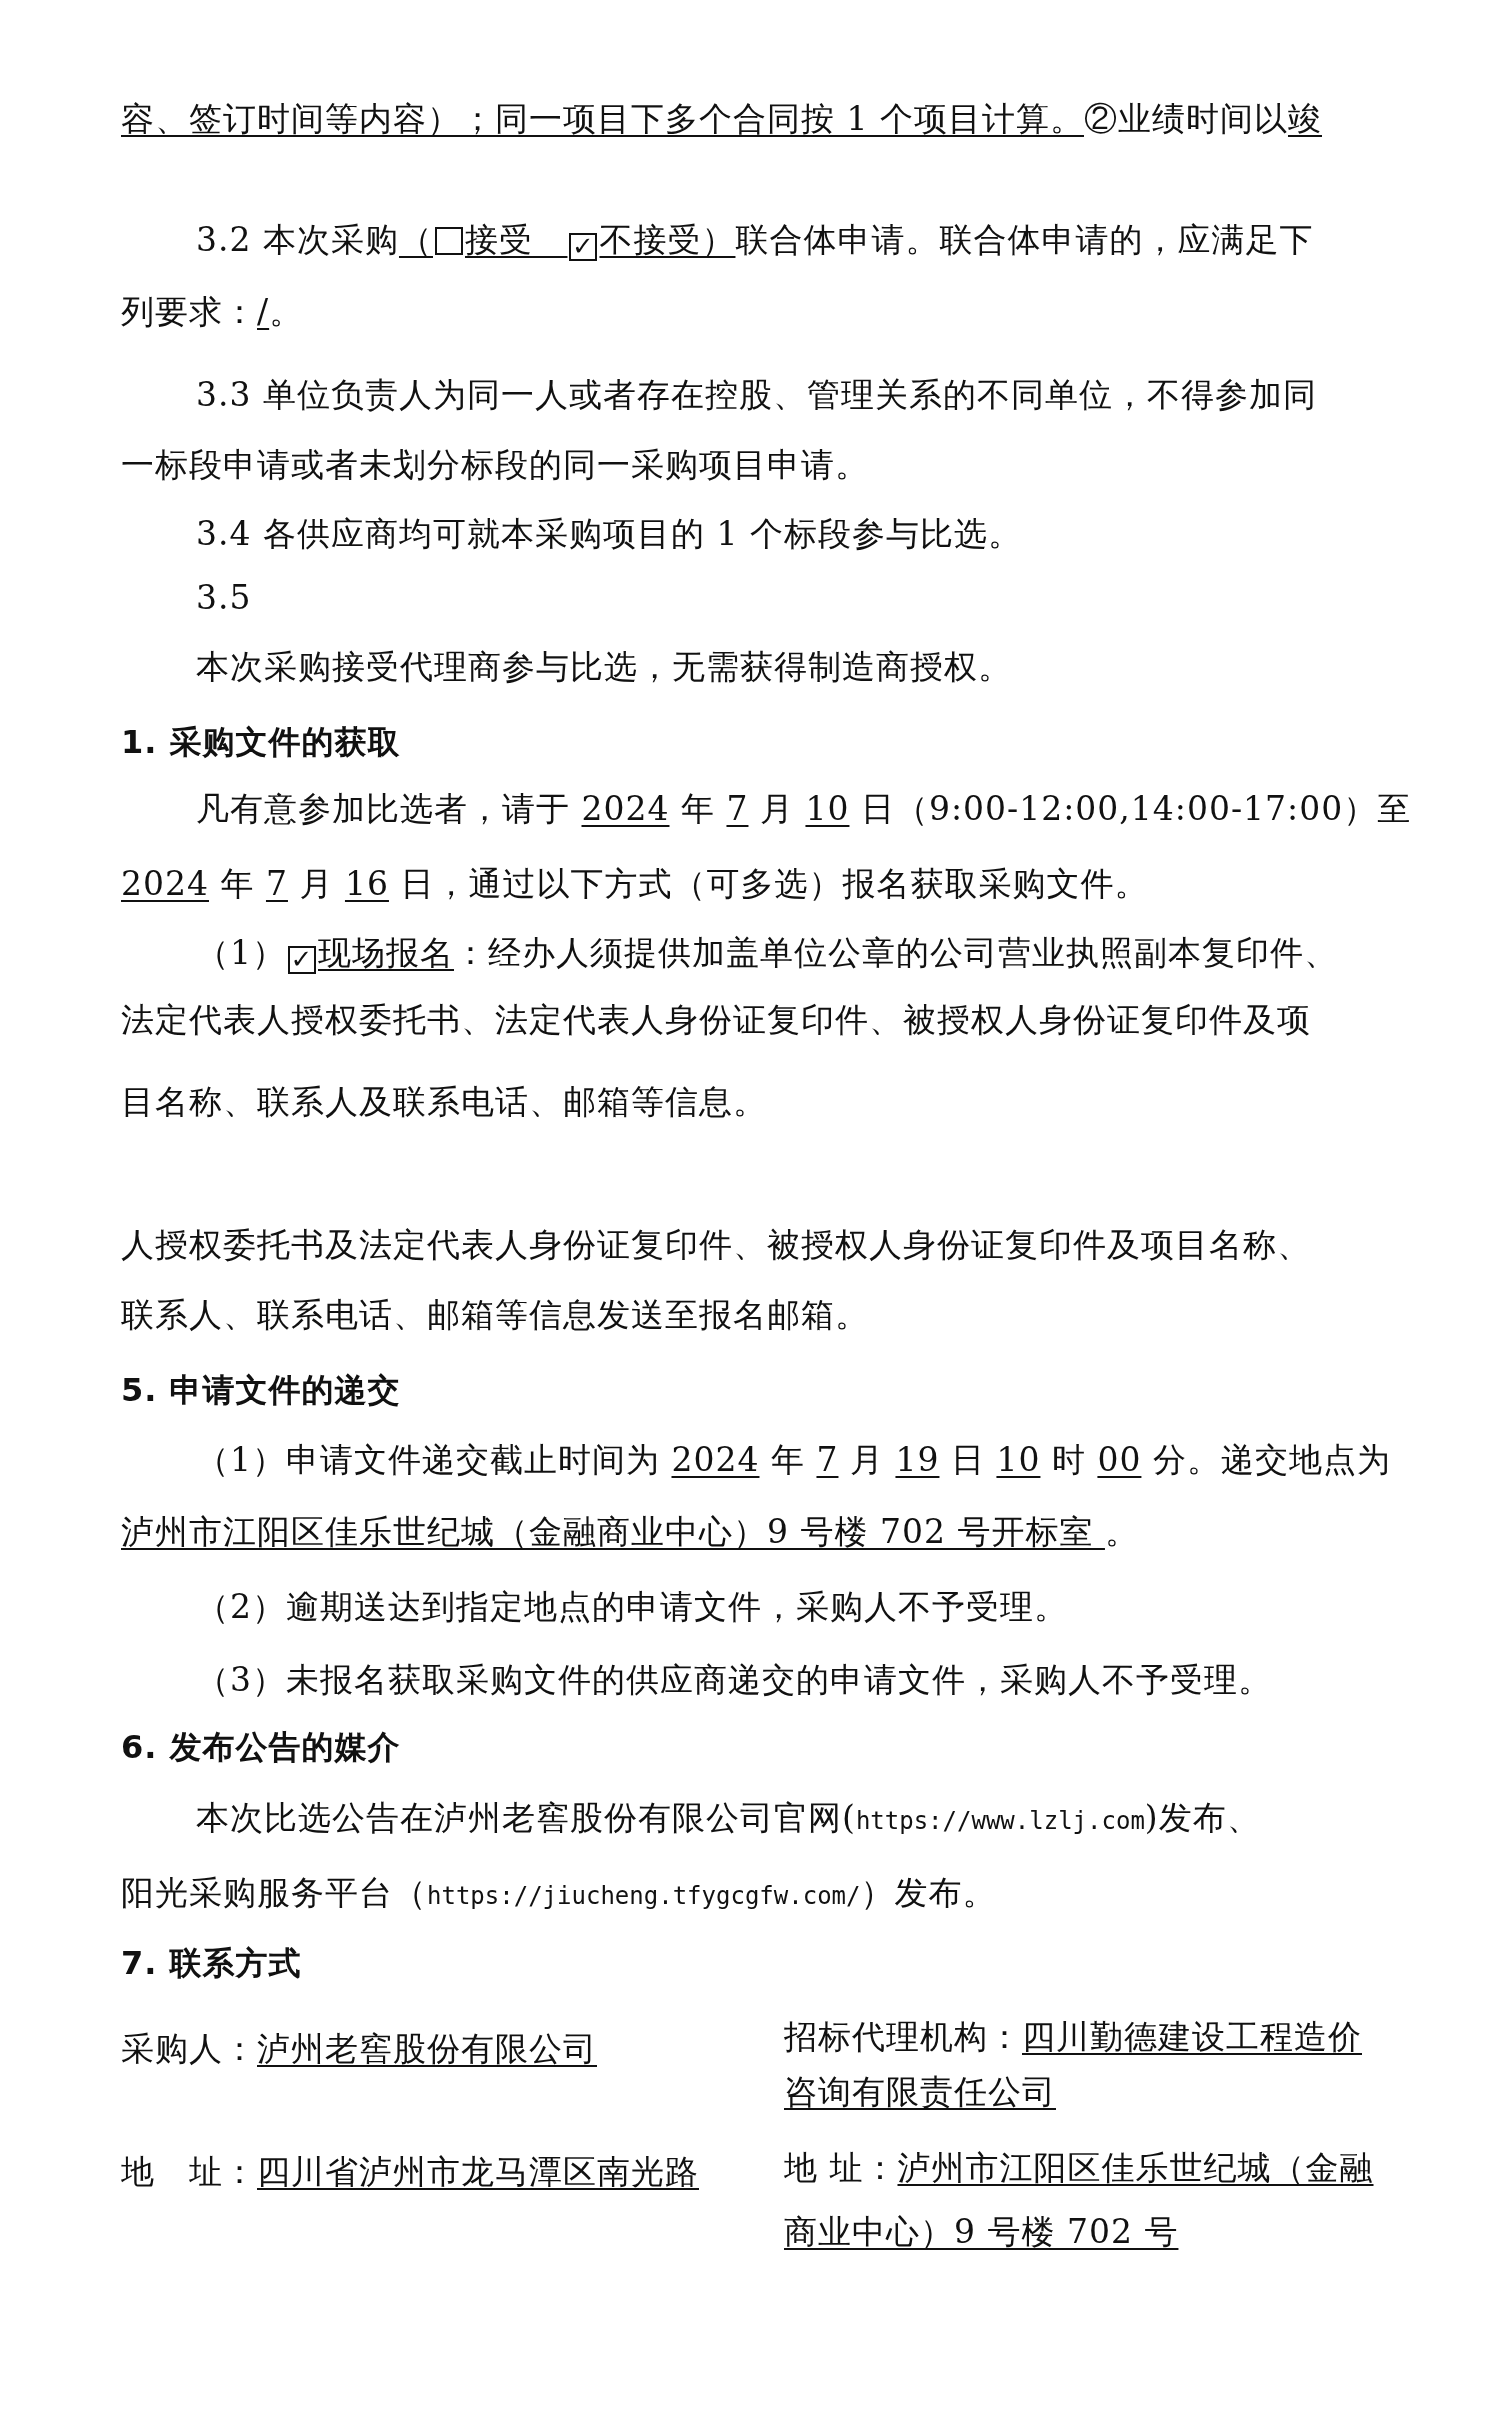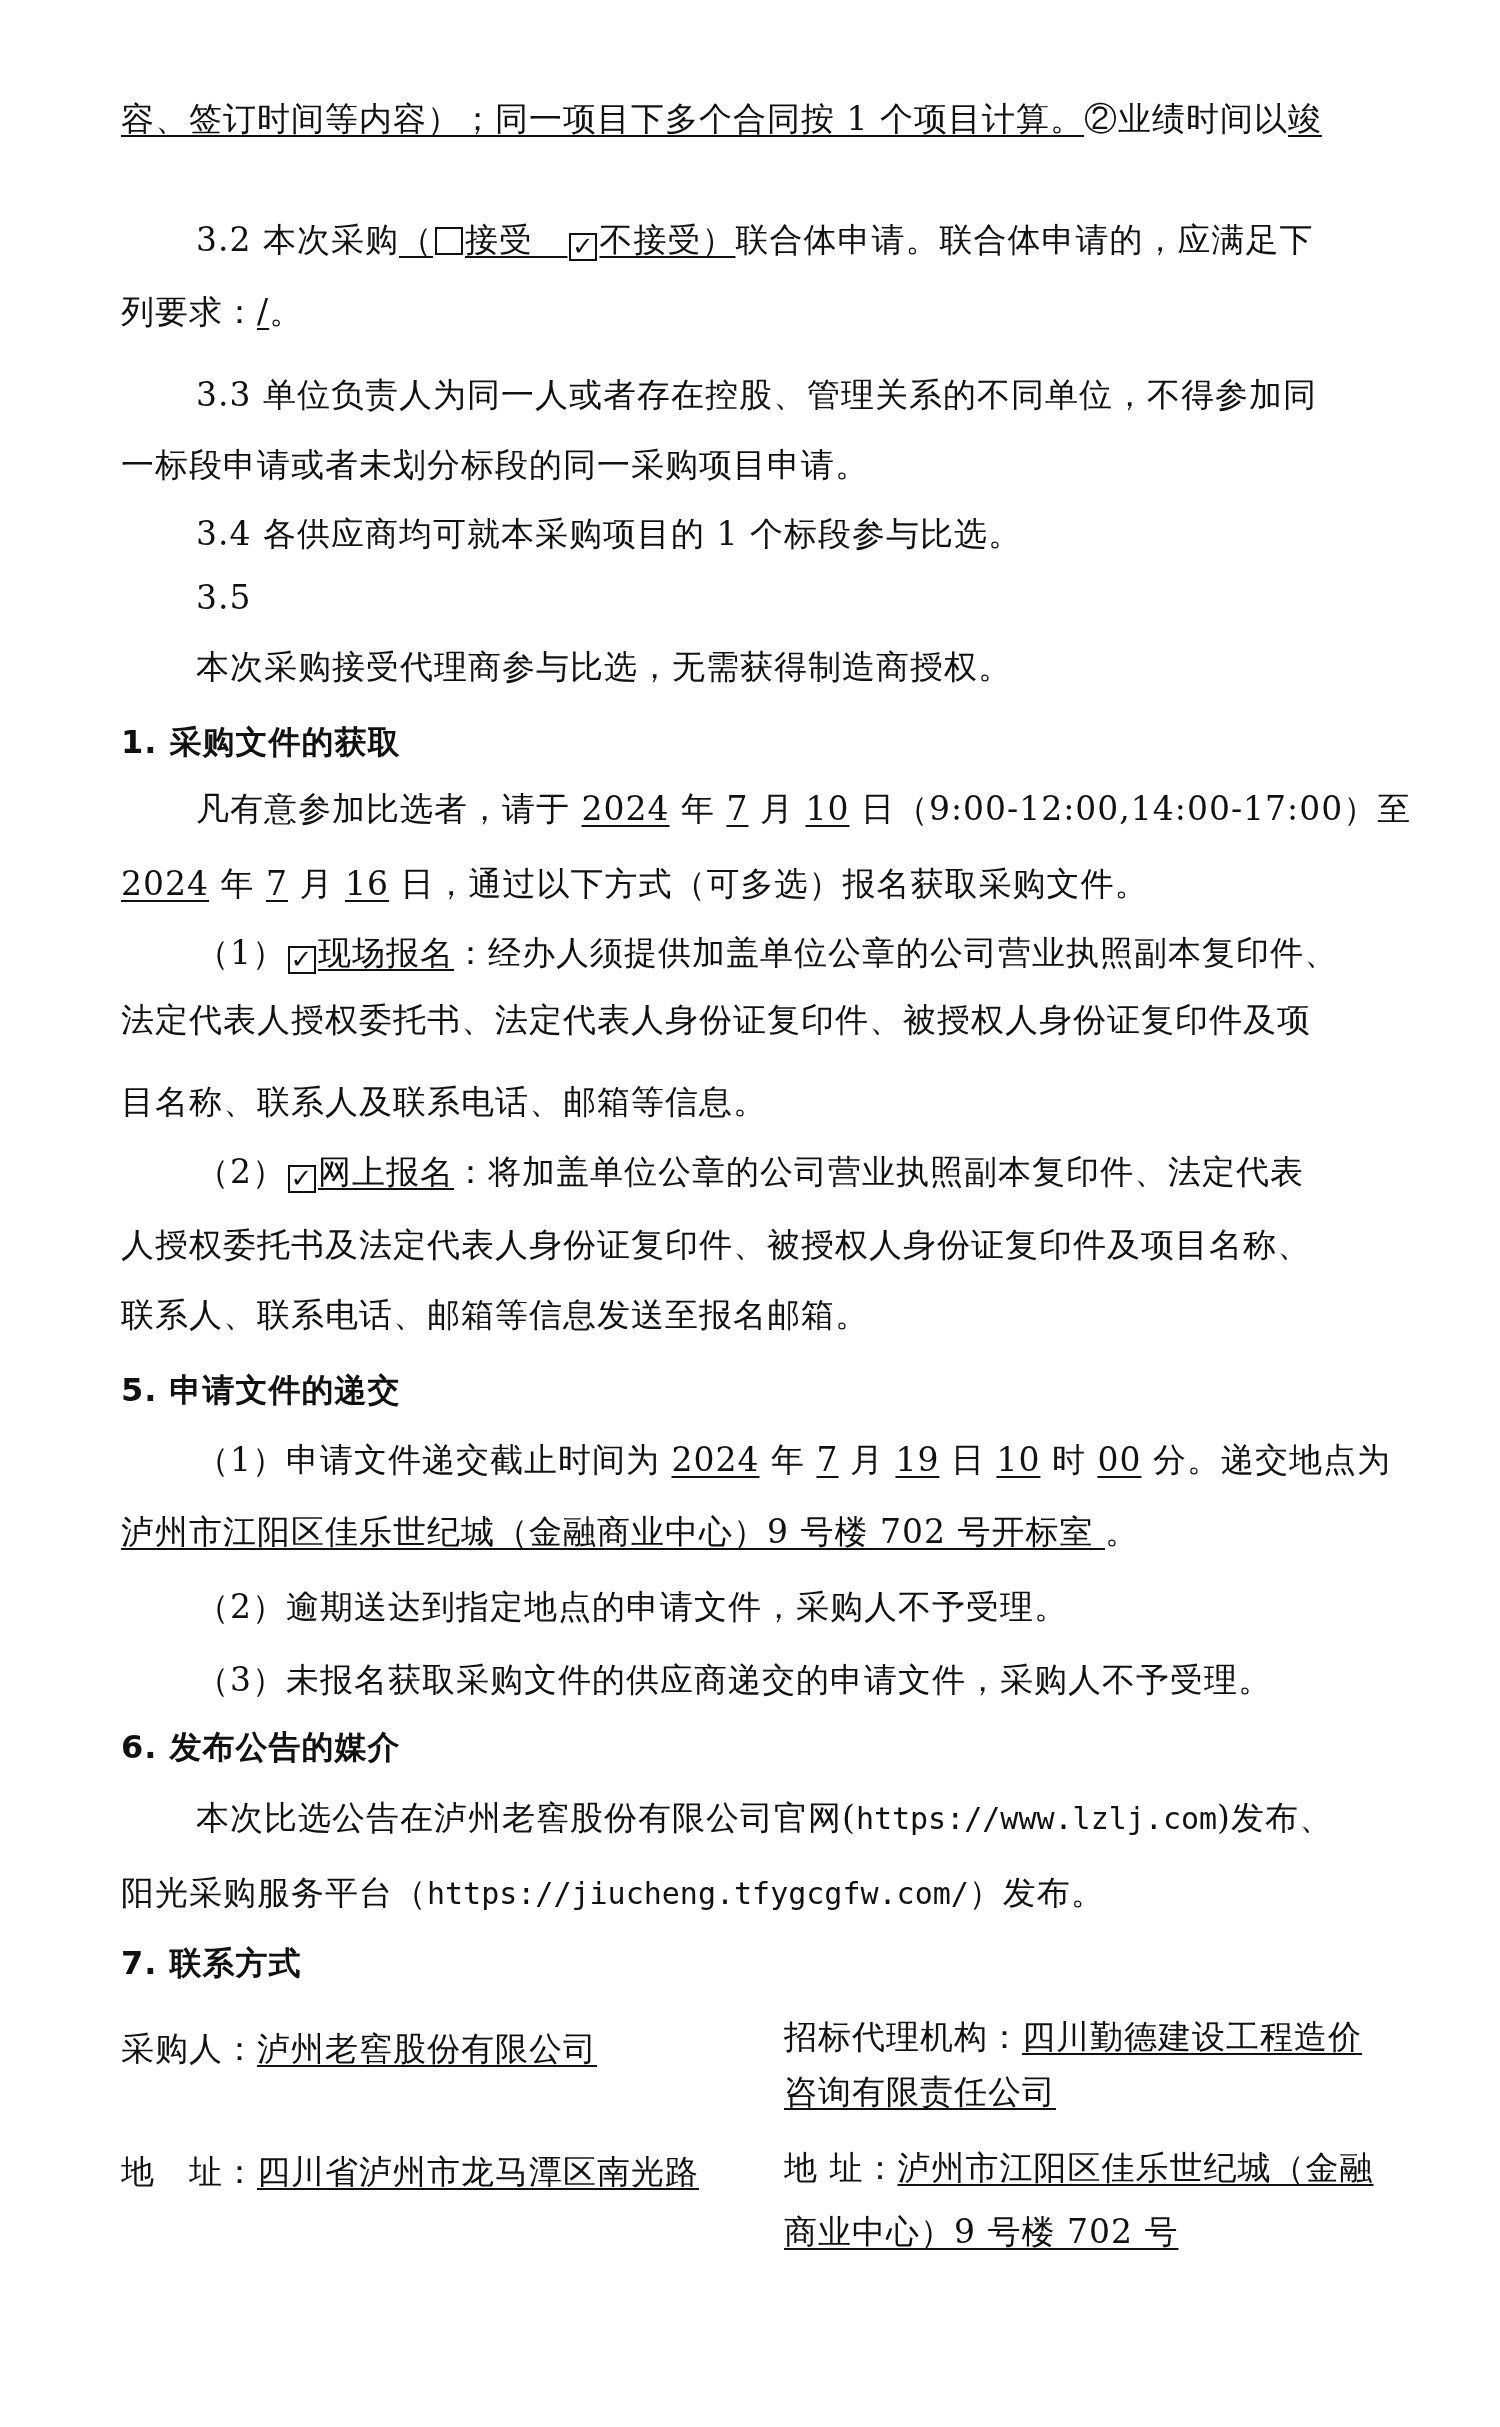--- a/index.html
+++ b/index.html
@@ -10,21 +10,21 @@
   }
   .page { position: absolute; left: 16px; top: 0; width: 1500px; height: 2427px; }
   .line {
     position: absolute; left: 105px; width: 1275px;
     font-size: 33px; line-height: 44px; height: 44px; white-space: nowrap;
     letter-spacing: 1px;
   }
   .indent { left: 180px; width: 1200px; }
   .heading { font-family: "DejaVu Sans", "Liberation Sans", sans-serif; font-weight: bold; font-size: 32px; letter-spacing: 1px; }
   .u { text-decoration: underline; text-decoration-thickness: 2px; text-underline-offset: 5px; }
-  .mono { font-family: "DejaVu Sans Mono", "Liberation Mono", monospace; font-size: 30px; letter-spacing: 0; }
+  .mono { font-family: "DejaVu Sans Mono", "Liberation Mono", monospace; font-size: 24px; letter-spacing: 0; }
   .box { display: inline-block; width: 28px; height: 28px; border: 2px solid #111; box-sizing: border-box; vertical-align: -4px; margin: 0 2px; position: relative; font-size: 26px; line-height: 22px; text-align: center; font-family: "DejaVu Sans", sans-serif; }
   .cl { position: absolute; font-size: 33px; line-height: 44px; height: 44px; white-space: nowrap; letter-spacing: 1px; }
 </style>
 </head>
 <body>
 
 <div class="page">
 
   <div class="line" style="top:97px">
     <span class="u">容、签订时间等内容）；同一项目下多个合同按 1 个项目计算。</span><span>②业绩时间以</span><span class="u">竣</span>
@@ -50,23 +50,20 @@
   <div class="line" style="top:862px">
     <span class="u">2024</span><span> 年 </span><span class="u">7</span><span> 月 </span><span class="u">16</span><span> 日，通过以下方式（可多选）报名获取采购文件。</span>
   </div>
 
   <div class="line indent" style="top:931px">
     <span>（1）</span><span class="u"><span class="box">✓</span><span>现场报名</span></span><span>：经办人须提供加盖单位公章的公司营业执照副本复印件、</span>
   </div>
   <div class="line" style="top:1080px">目名称、联系人及联系电话、邮箱等信息。</div>
   <div class="line" style="top:998px">法定代表人授权委托书、法定代表人身份证复印件、被授权人身份证复印件及项</div>
 
-  <div class="line indent" style="top:1150px">
-    <span>（2）</span><span class="u"><span class="box">✓</span><span>网上报名</span></span><span>：将加盖单位公章的公司营业执照副本复印件、法定代表</span>
-  </div>
   <div class="line" style="top:1223px">人授权委托书及法定代表人身份证复印件、被授权人身份证复印件及项目名称、</div>
   <div class="line" style="top:1293px">联系人、联系电话、邮箱等信息发送至报名邮箱。</div>
 
   <div class="line heading" style="top:1368px">5. 申请文件的递交</div>
   <div class="line indent" style="top:1438px">
     <span>（1）申请文件递交截止时间为 </span><span class="u">2024</span><span> 年 </span><span class="u">7</span><span> 月 </span><span class="u">19</span><span> 日 </span><span class="u">10</span><span> 时 </span><span class="u">00</span><span> 分。递交地点为</span>
   </div>
   <div class="line" style="top:1510px">
     <span class="u">泸州市江阳区佳乐世纪城（金融商业中心）9 号楼 702 号开标室 </span><span>。</span>
   </div>

